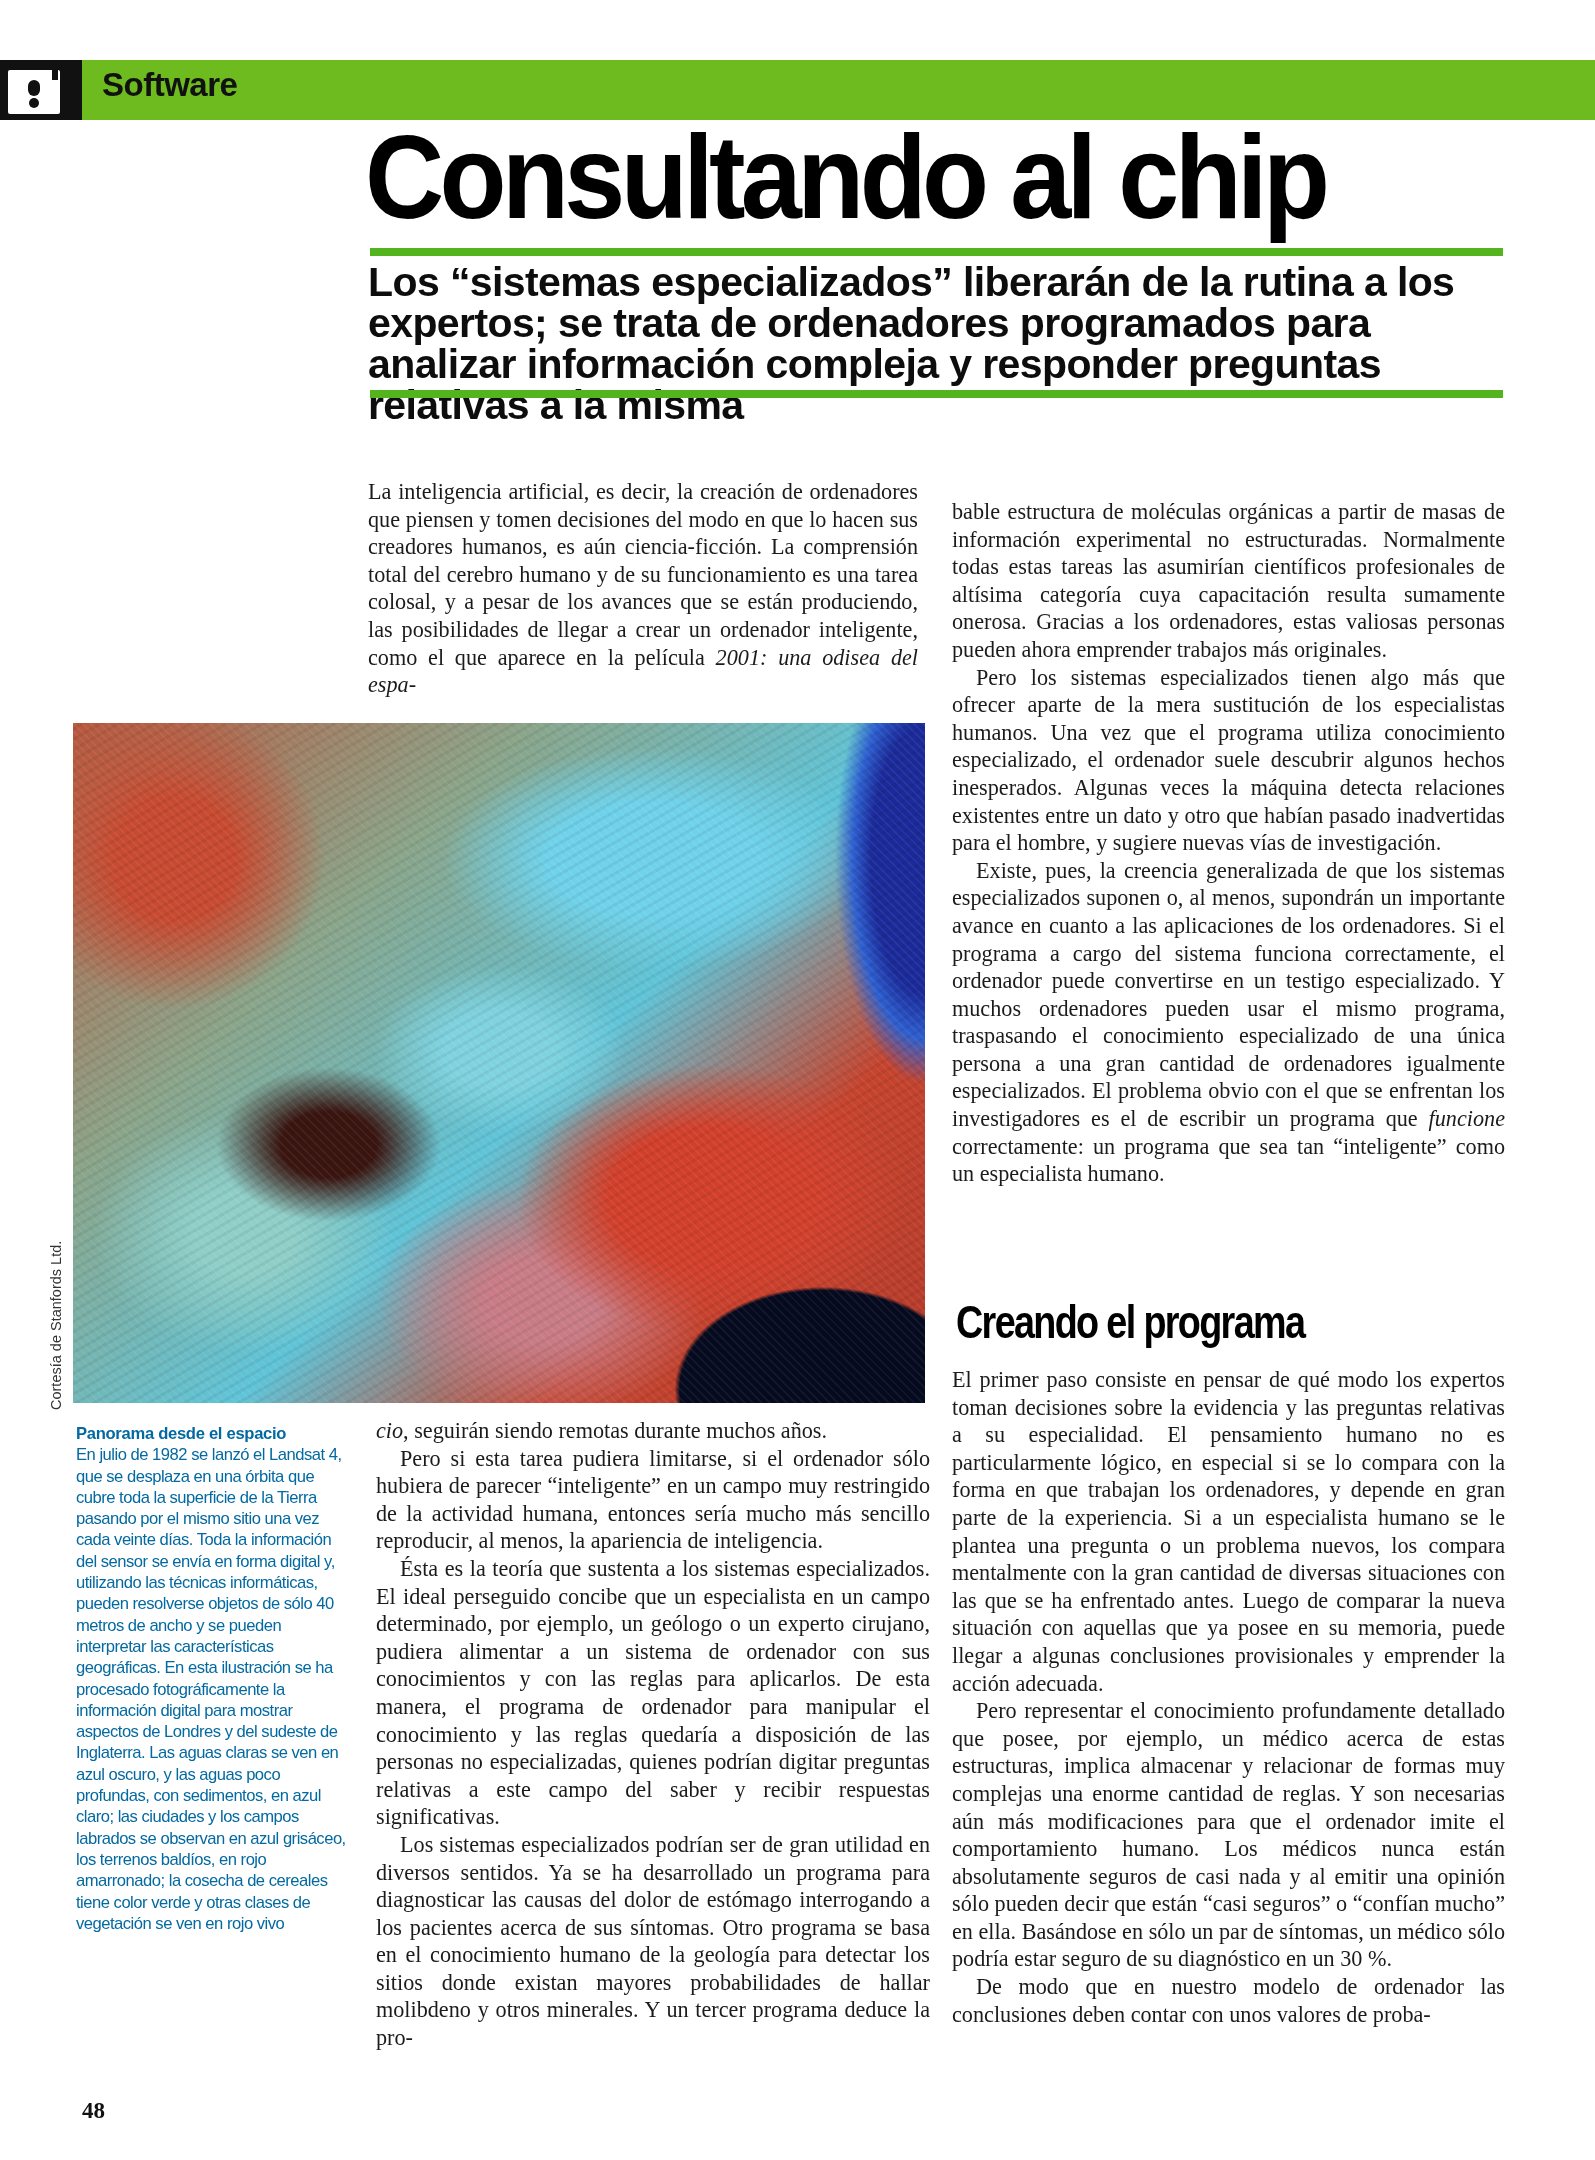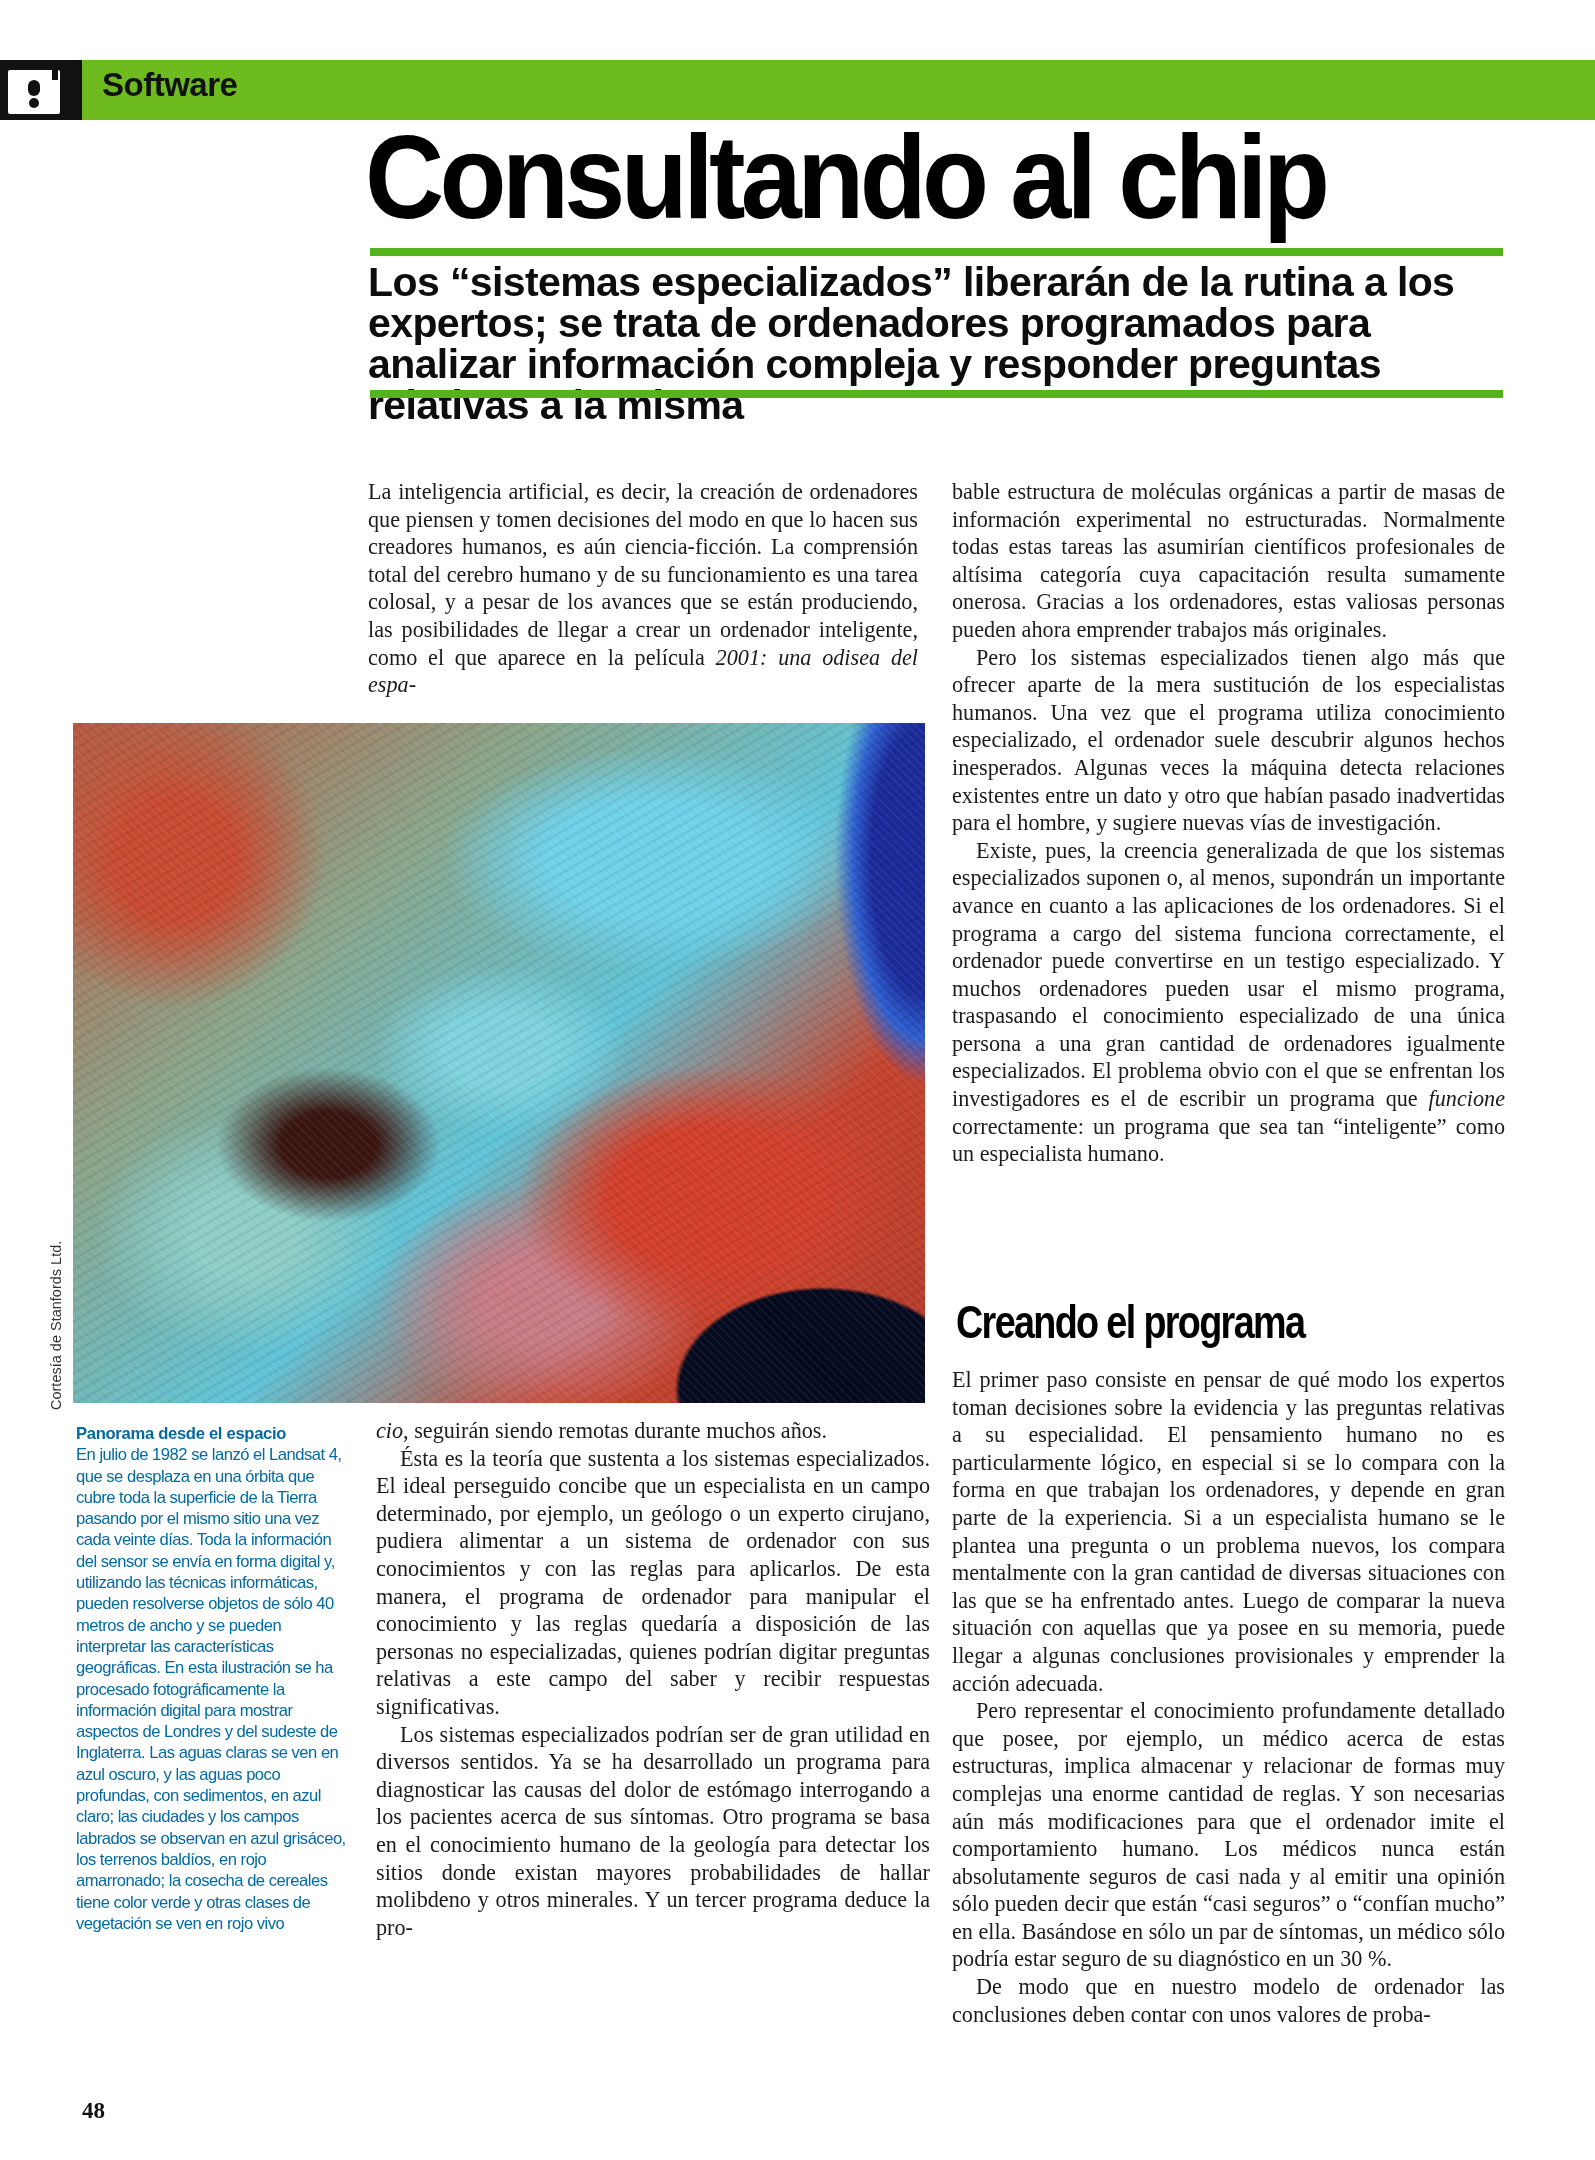--- a/index.html
+++ b/index.html
@@ -27,21 +27,21 @@
                 font-weight:bold; font-size:41px; line-height:41px; color:#0d0d0d; letter-spacing:-0.6px; }
 
   
   .col { position:absolute; font-size:22.2px; line-height:27.6px; text-align:justify; color:#1b1b1b; }
   .col p { margin:0; }
   .col p.indent { text-indent:24px; }
   .col em { font-style:italic; }
 
   .col-a-top { left:368px; top:478px; width:550px; }
   .col-a-bot { left:376px; top:1417px; width:554px; }
-  .col-b { left:952px; top:478px; width:553px; }
+  .col-b { left:952px; top:498px; width:553px; }
   .col-b2 { left:952px; top:1366px; width:553px; }
 
   .subhead { position:absolute; left:956px; top:1296px; font-family:"Liberation Sans", sans-serif; font-weight:bold;
              font-size:46px; line-height:52px; color:#000; letter-spacing:-2px; transform:scaleX(0.82); transform-origin:left top; }
 
   
   .satellite { position:absolute; left:73px; top:723px; width:852px; height:680px; overflow:hidden;
      background:
        radial-gradient(ellipse 260px 180px at 88% 98%, #050a1f 55%, transparent 57%),
        radial-gradient(ellipse 120px 300px at 100% 20%, #1b2a9a 45%, #2d5fd0 60%, transparent 75%),
@@ -97,20 +97,21 @@
 <div class="satellite"></div>
 <div class="credit">Cortesía de Stanfords Ltd.</div>
 
 <div class="caption">
   <span class="cap-title">Panorama desde el espacio</span>
   <span>En julio de 1982 se lanzó el Landsat 4, que se desplaza en una órbita que cubre toda la superficie de la Tierra pasando por el mismo sitio una vez cada veinte días. Toda la información del sensor se envía en forma digital y, utilizando las técnicas informáticas, pueden resolverse objetos de sólo 40 metros de ancho y se pueden interpretar las características geográficas. En esta ilustración se ha procesado fotográficamente la información digital para mostrar aspectos de Londres y del sudeste de Inglaterra. Las aguas claras se ven en azul oscuro, y las aguas poco profundas, con sedimentos, en azul claro; las ciudades y los campos labrados se observan en azul grisáceo, los terrenos baldíos, en rojo amarronado; la cosecha de cereales tiene color verde y otras clases de vegetación se ven en rojo vivo</span>
 </div>
 
 <div class="col col-a-bot">
   <p><em>cio</em><span>, seguirán siendo remotas durante muchos años.</span></p>
+  <p class="indent">Pero si esta tarea pudiera limitarse, si el ordenador sólo hubiera de parecer “inteligente” en un campo muy restringido de la actividad humana, entonces sería mucho más sencillo reproducir, al menos, la apariencia de inteligencia.</p>
   <p class="indent">Ésta es la teoría que sustenta a los sistemas especializados. El ideal perseguido concibe que un especialista en un campo determinado, por ejemplo, un geólogo o un experto cirujano, pudiera alimentar a un sistema de ordenador con sus conocimientos y con las reglas para aplicarlos. De esta manera, el programa de ordenador para manipular el conocimiento y las reglas quedaría a disposición de las personas no especializadas, quienes podrían digitar preguntas relativas a este campo del saber y recibir respuestas significativas.</p>
   <p class="indent">Los sistemas especializados podrían ser de gran utilidad en diversos sentidos. Ya se ha desarrollado un programa para diagnosticar las causas del dolor de estómago interrogando a los pacientes acerca de sus síntomas. Otro programa se basa en el conocimiento humano de la geología para detectar los sitios donde existan mayores probabilidades de hallar molibdeno y otros minerales. Y un tercer programa deduce la pro-</p>
 </div>
 
 <div class="col col-b">
   <p>bable estructura de moléculas orgánicas a partir de masas de información experimental no estructuradas. Normalmente todas estas tareas las asumirían científicos profesionales de altísima categoría cuya capacitación resulta sumamente onerosa. Gracias a los ordenadores, estas valiosas personas pueden ahora emprender trabajos más originales.</p>
   <p class="indent">Pero los sistemas especializados tienen algo más que ofrecer aparte de la mera sustitución de los especialistas humanos. Una vez que el programa utiliza conocimiento especializado, el ordenador suele descubrir algunos hechos inesperados. Algunas veces la máquina detecta relaciones existentes entre un dato y otro que habían pasado inadvertidas para el hombre, y sugiere nuevas vías de investigación.</p>
   <p class="indent"><span>Existe, pues, la creencia generalizada de que los sistemas especializados suponen o, al menos, supondrán un importante avance en cuanto a las aplicaciones de los ordenadores. Si el programa a cargo del sistema funciona correctamente, el ordenador puede convertirse en un testigo especializado. Y muchos ordenadores pueden usar el mismo programa, traspasando el conocimiento especializado de una única persona a una gran cantidad de ordenadores igualmente especializados. El problema obvio con el que se enfrentan los investigadores es el de escribir un programa que </span><em>funcione</em><span> correctamente: un programa que sea tan “inteligente” como un especialista humano.</span></p>
 </div>
 

